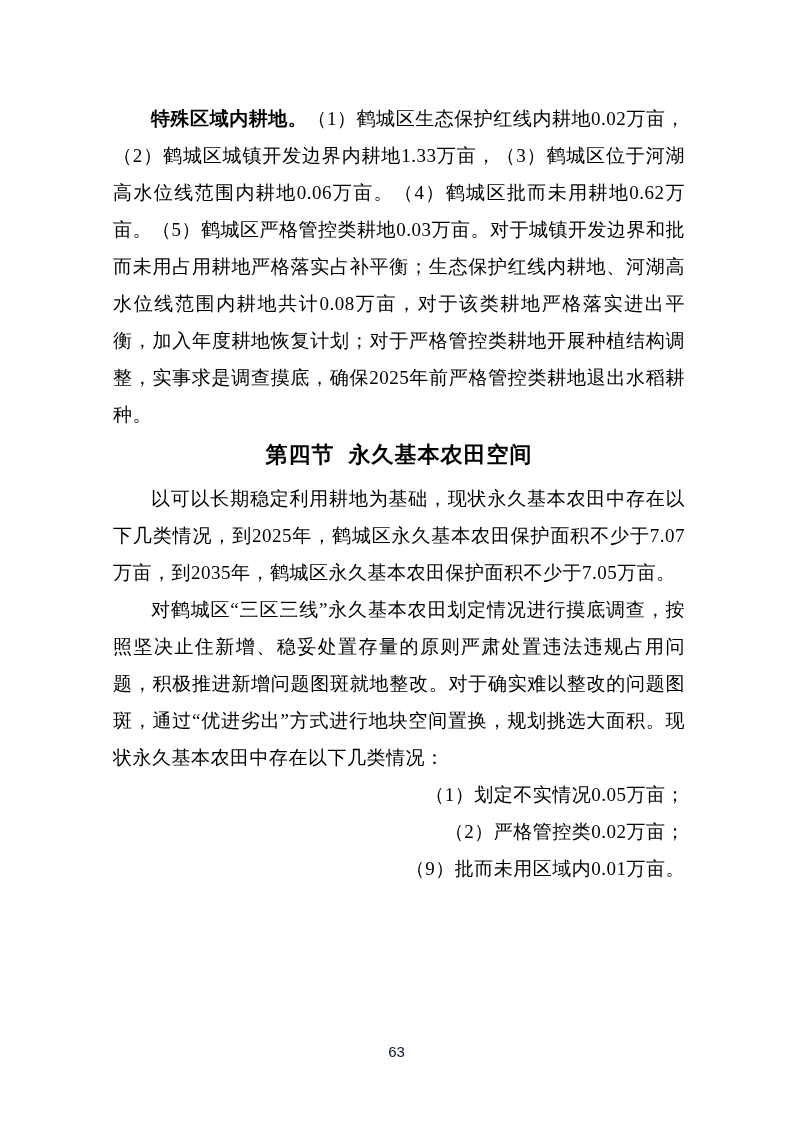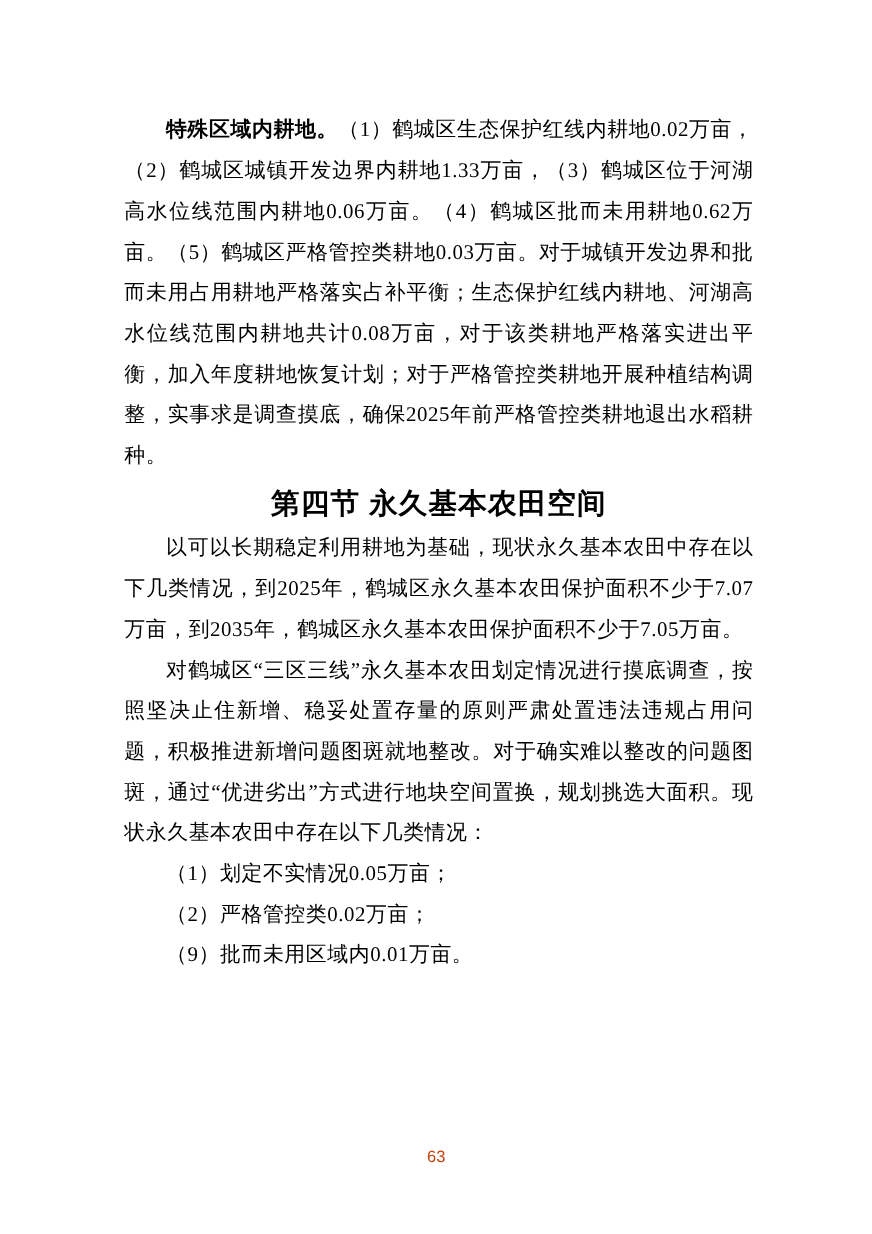--- a/index.html
+++ b/index.html
@@ -23,44 +23,44 @@
     line-height: 37px;
     text-align: justify;
     text-justify: inter-character;
     text-indent: 2em;
     letter-spacing: 0.5px;
   }
   .body-para .lead-bold {
     font-weight: bold;
   }
   .section-heading {
-    font-family: Liberation Sans, sans-serif;
+    font-family: Liberation Mono, monospace;
     font-weight: bold;
-    font-size: 26px;
+    font-size: 22px;
     line-height: 38px;
     text-align: center;
     margin: 5px 0 4px 0;
     letter-spacing: 1px;
   }
-  .doc-list { list-style: none; }
+  .doc-list { list-style: none; text-align: right; }
   .doc-list li {
     font-size: 19px;
     line-height: 37px;
     text-indent: 2em;
     letter-spacing: 0.5px;
   }
   .page-number {
     position: absolute;
     bottom: 62px;
     left: 0;
     width: 100%;
     text-align: center;
     font-family: "Liberation Sans", "DejaVu Sans", sans-serif;
     font-size: 15px;
-    color: #c2410c;
+    color: #0f172a;
   }
 </style>
 </head>
 <body>
 
 <div class="page">
 
   <p class="body-para"><span class="lead-bold">特殊区域内耕地。</span><span>（1）鹤城区生态保护红线内耕地0.02万亩，（2）鹤城区城镇开发边界内耕地1.33万亩，（3）鹤城区位于河湖高水位线范围内耕地0.06万亩。（4）鹤城区批而未用耕地0.62万亩。（5）鹤城区严格管控类耕地0.03万亩。对于城镇开发边界和批而未用占用耕地严格落实占补平衡；生态保护红线内耕地、河湖高水位线范围内耕地共计0.08万亩，对于该类耕地严格落实进出平衡，加入年度耕地恢复计划；对于严格管控类耕地开展种植结构调整，实事求是调查摸底，确保2025年前严格管控类耕地退出水稻耕种。</span></p>
 
   <h2 class="section-heading">第四节 永久基本农田空间</h2>

